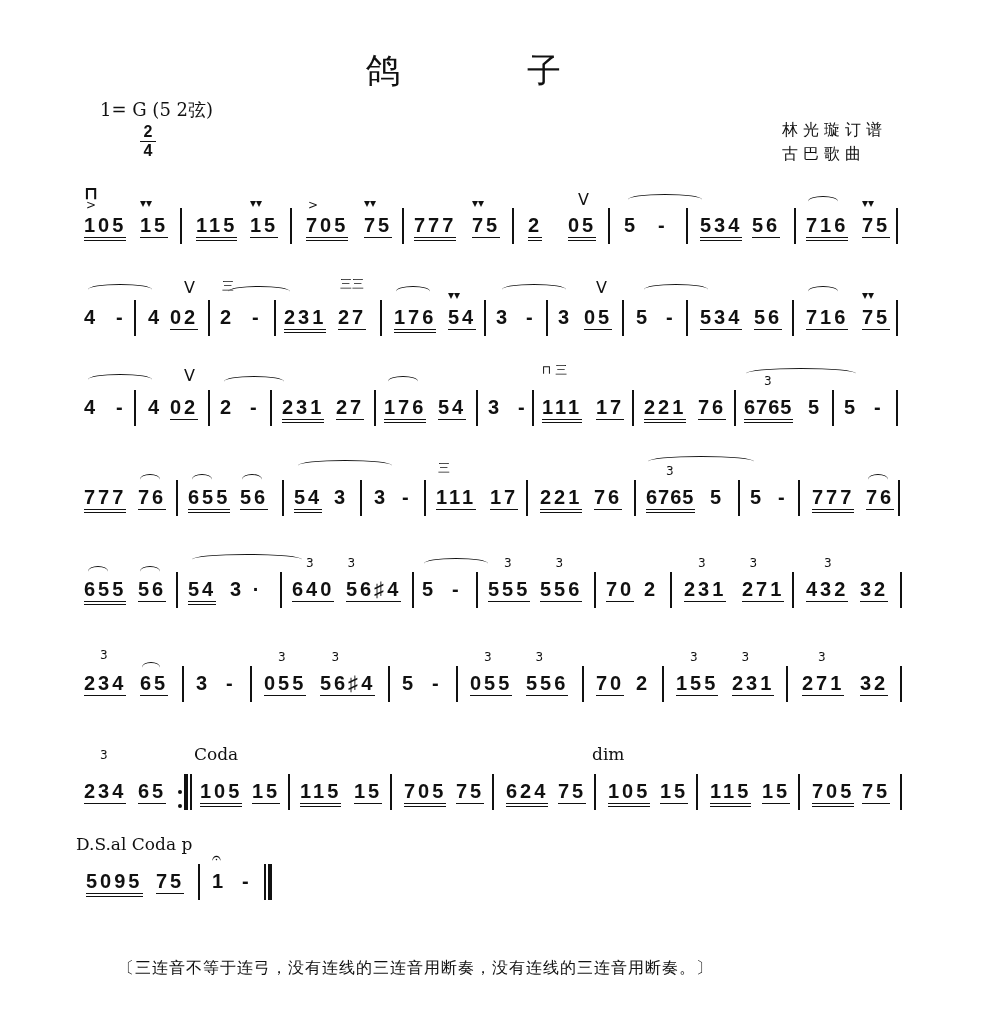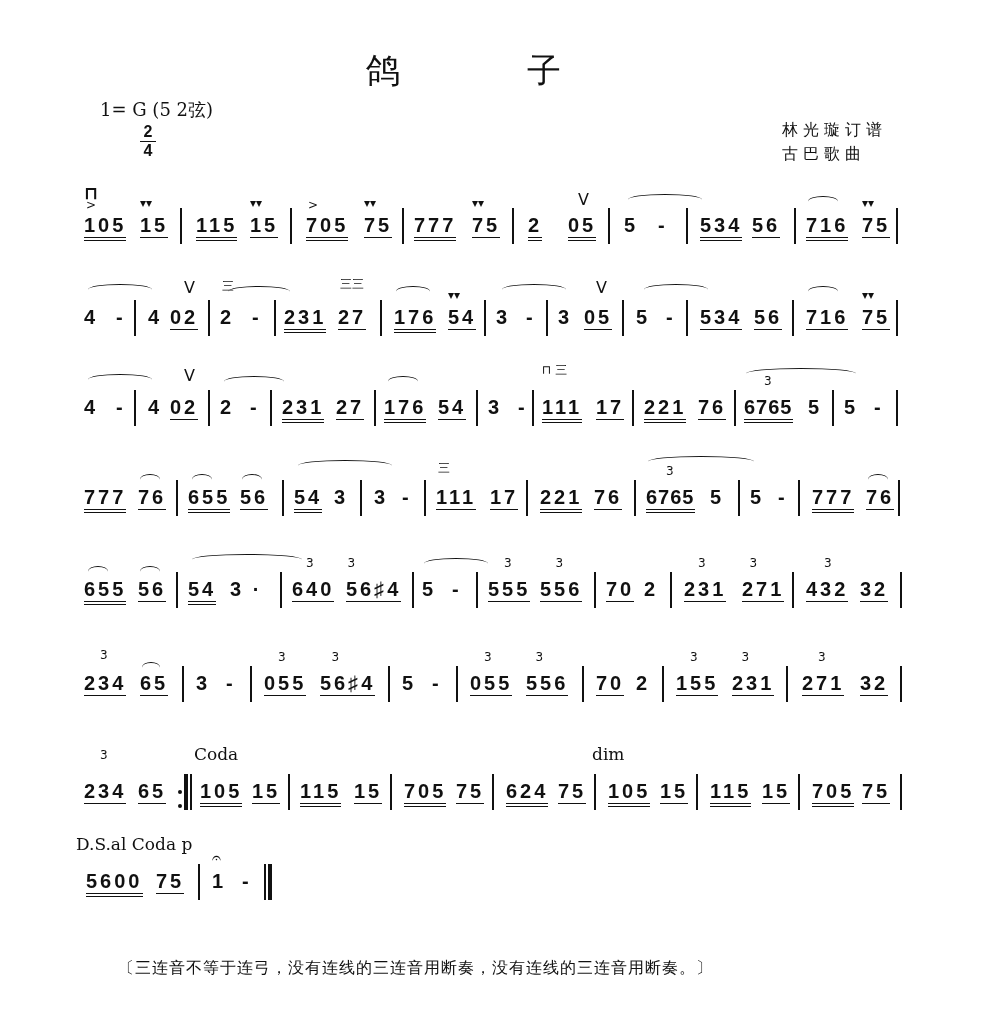--- a/index.html
+++ b/index.html
@@ -301,21 +301,21 @@
   <span class="grp u2" style="left:626px;">115</span>
   <span class="grp u1" style="left:678px;">15</span>
   <span class="bl" style="left:714px;"></span>
   <span class="grp u2" style="left:728px;">705</span>
   <span class="grp u1" style="left:778px;">75</span>
   <span class="bl" style="left:816px;"></span>
 </div>
 
 <div class="row" style="top:846px;">
   <span class="txt" style="left:-8px;top:-12px;">D.S.al  Coda p</span>
-  <span class="grp u2" style="left:2px;">5600</span>
+  <span class="grp u2" style="left:2px;">5095</span>
   <span class="grp u1" style="left:72px;">75</span>
   <span class="bl" style="left:114px;"></span>
   <span class="mark" style="left:128px;top:2px;font-size:16px;">𝄐</span>
   <span class="grp" style="left:128px;">1</span>
   <span class="grp" style="left:158px;">-</span>
   <span class="bl" style="left:180px;"></span>
   <span class="bl final" style="left:184px;"></span>
 </div>
 
 <div class="note">〔三连音不等于连弓，没有连线的三连音用断奏，没有连线的三连音用断奏。〕</div>

